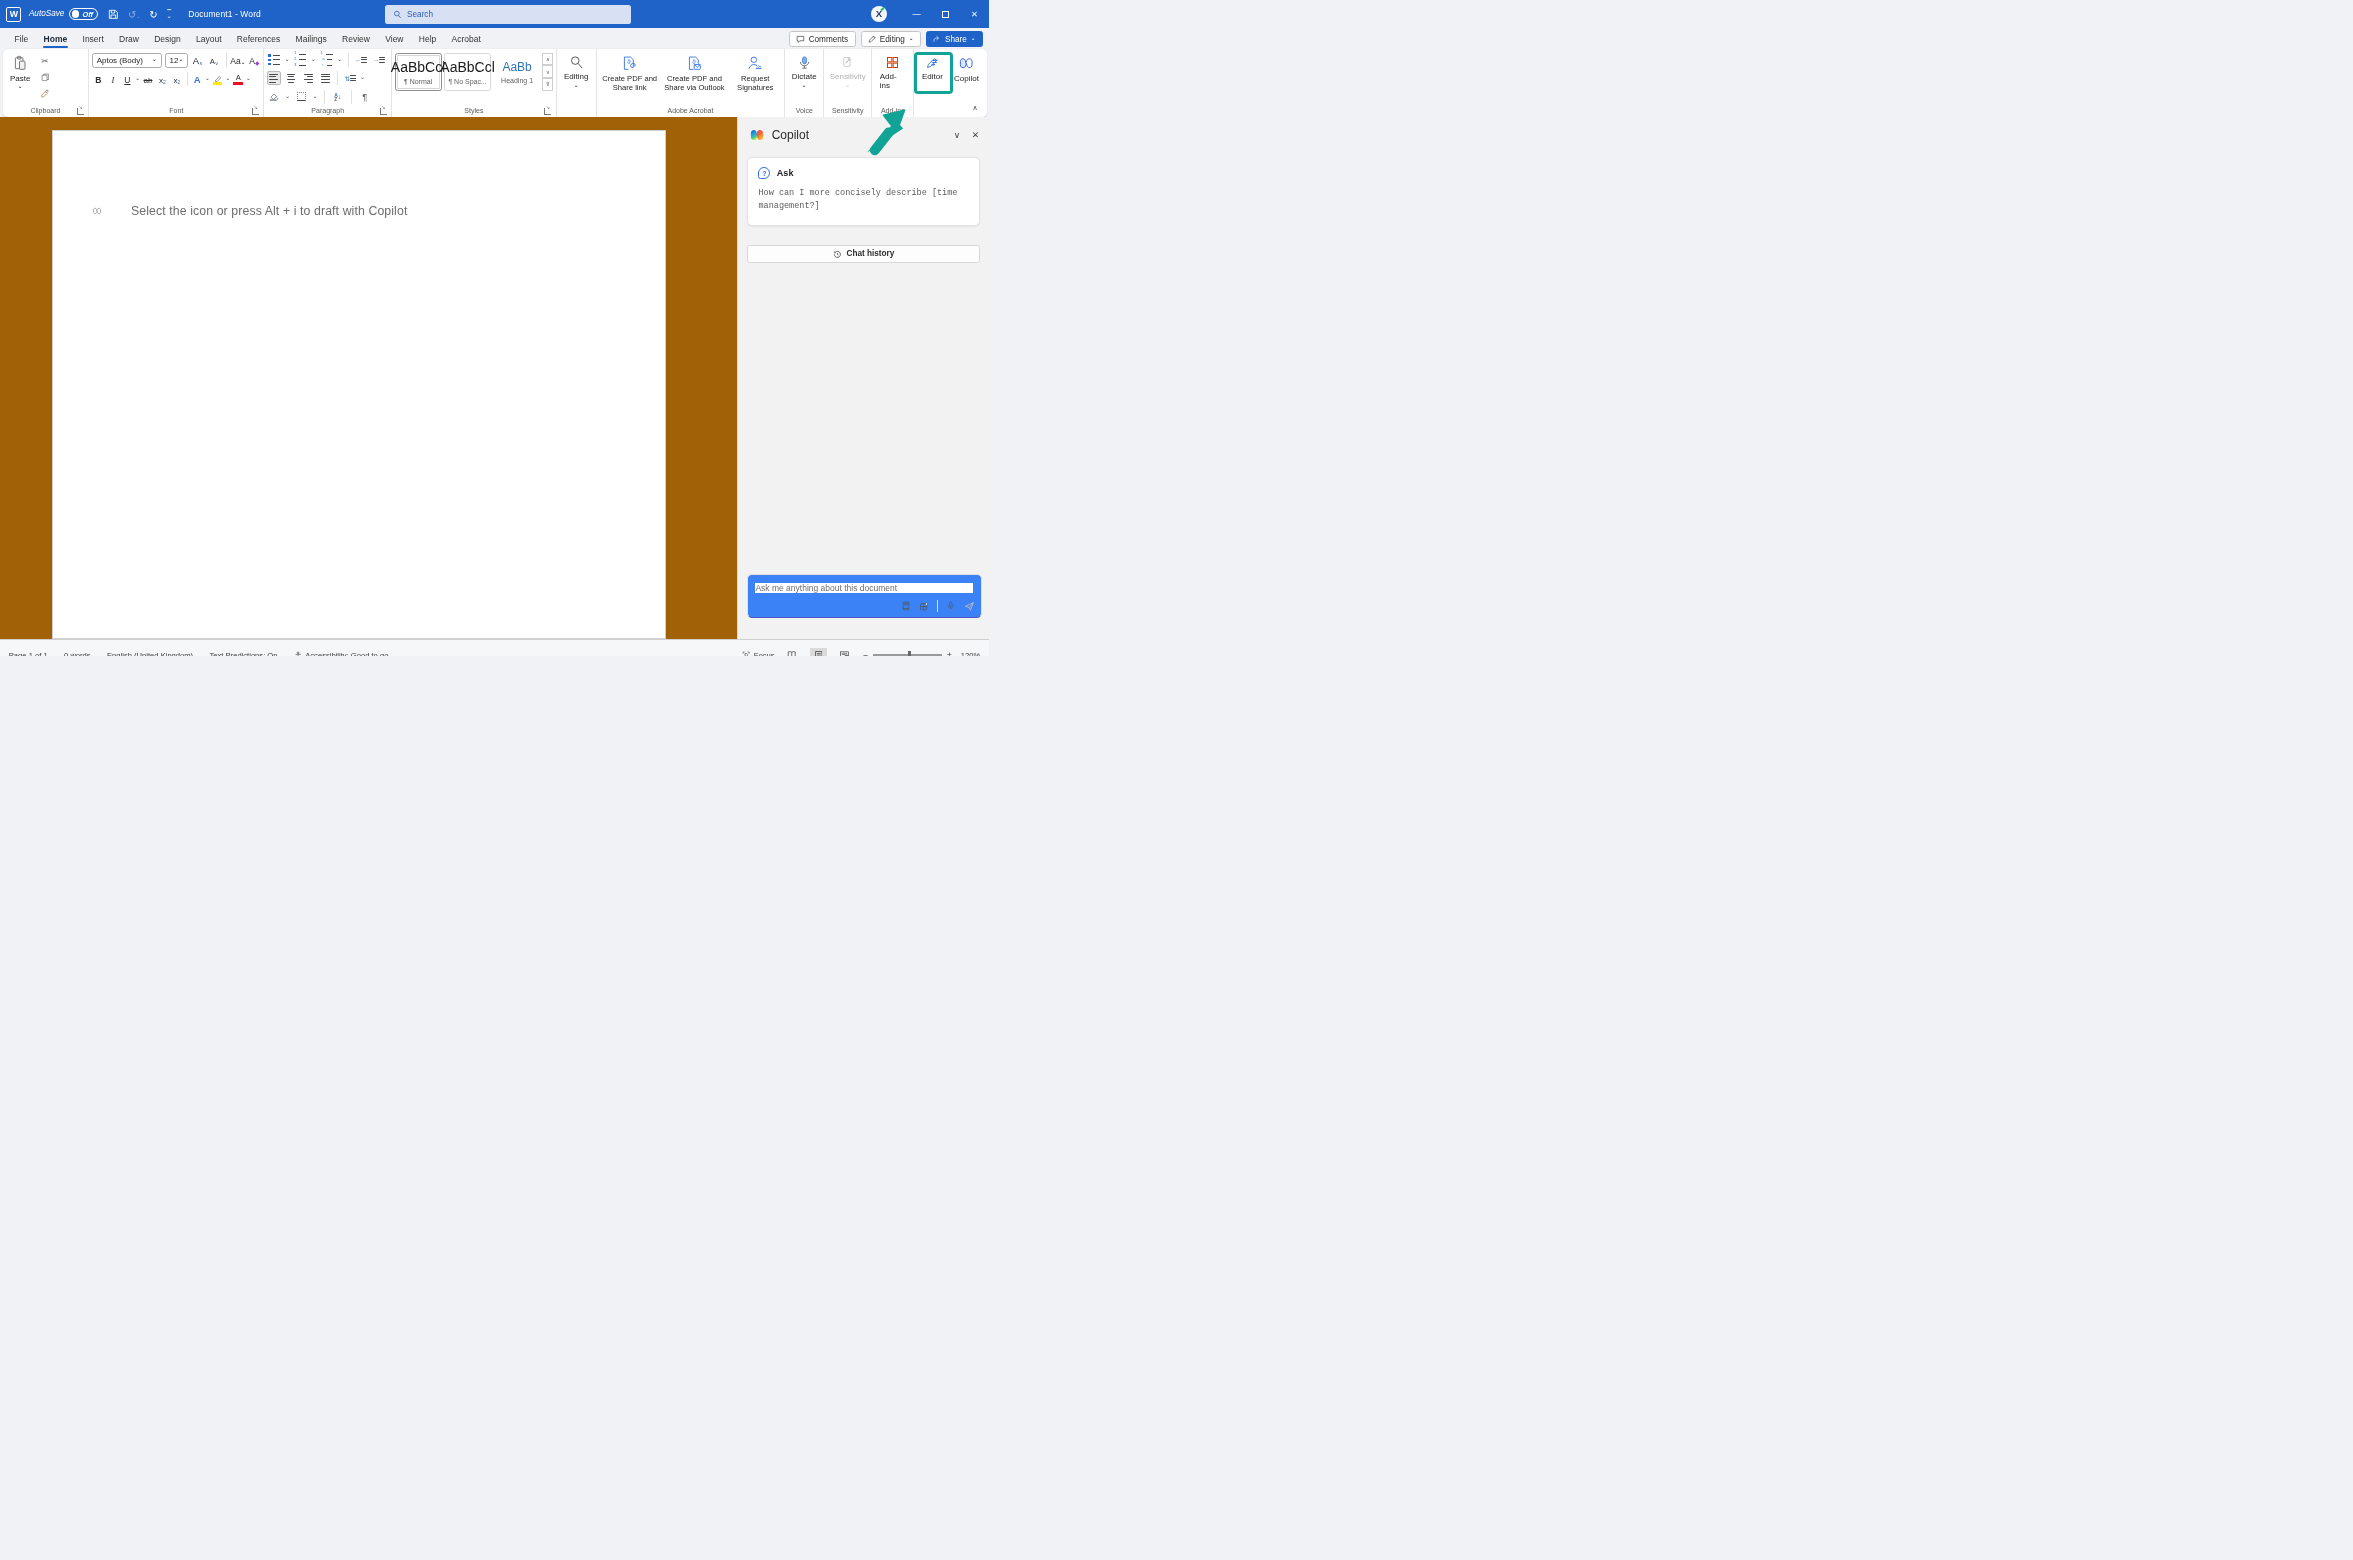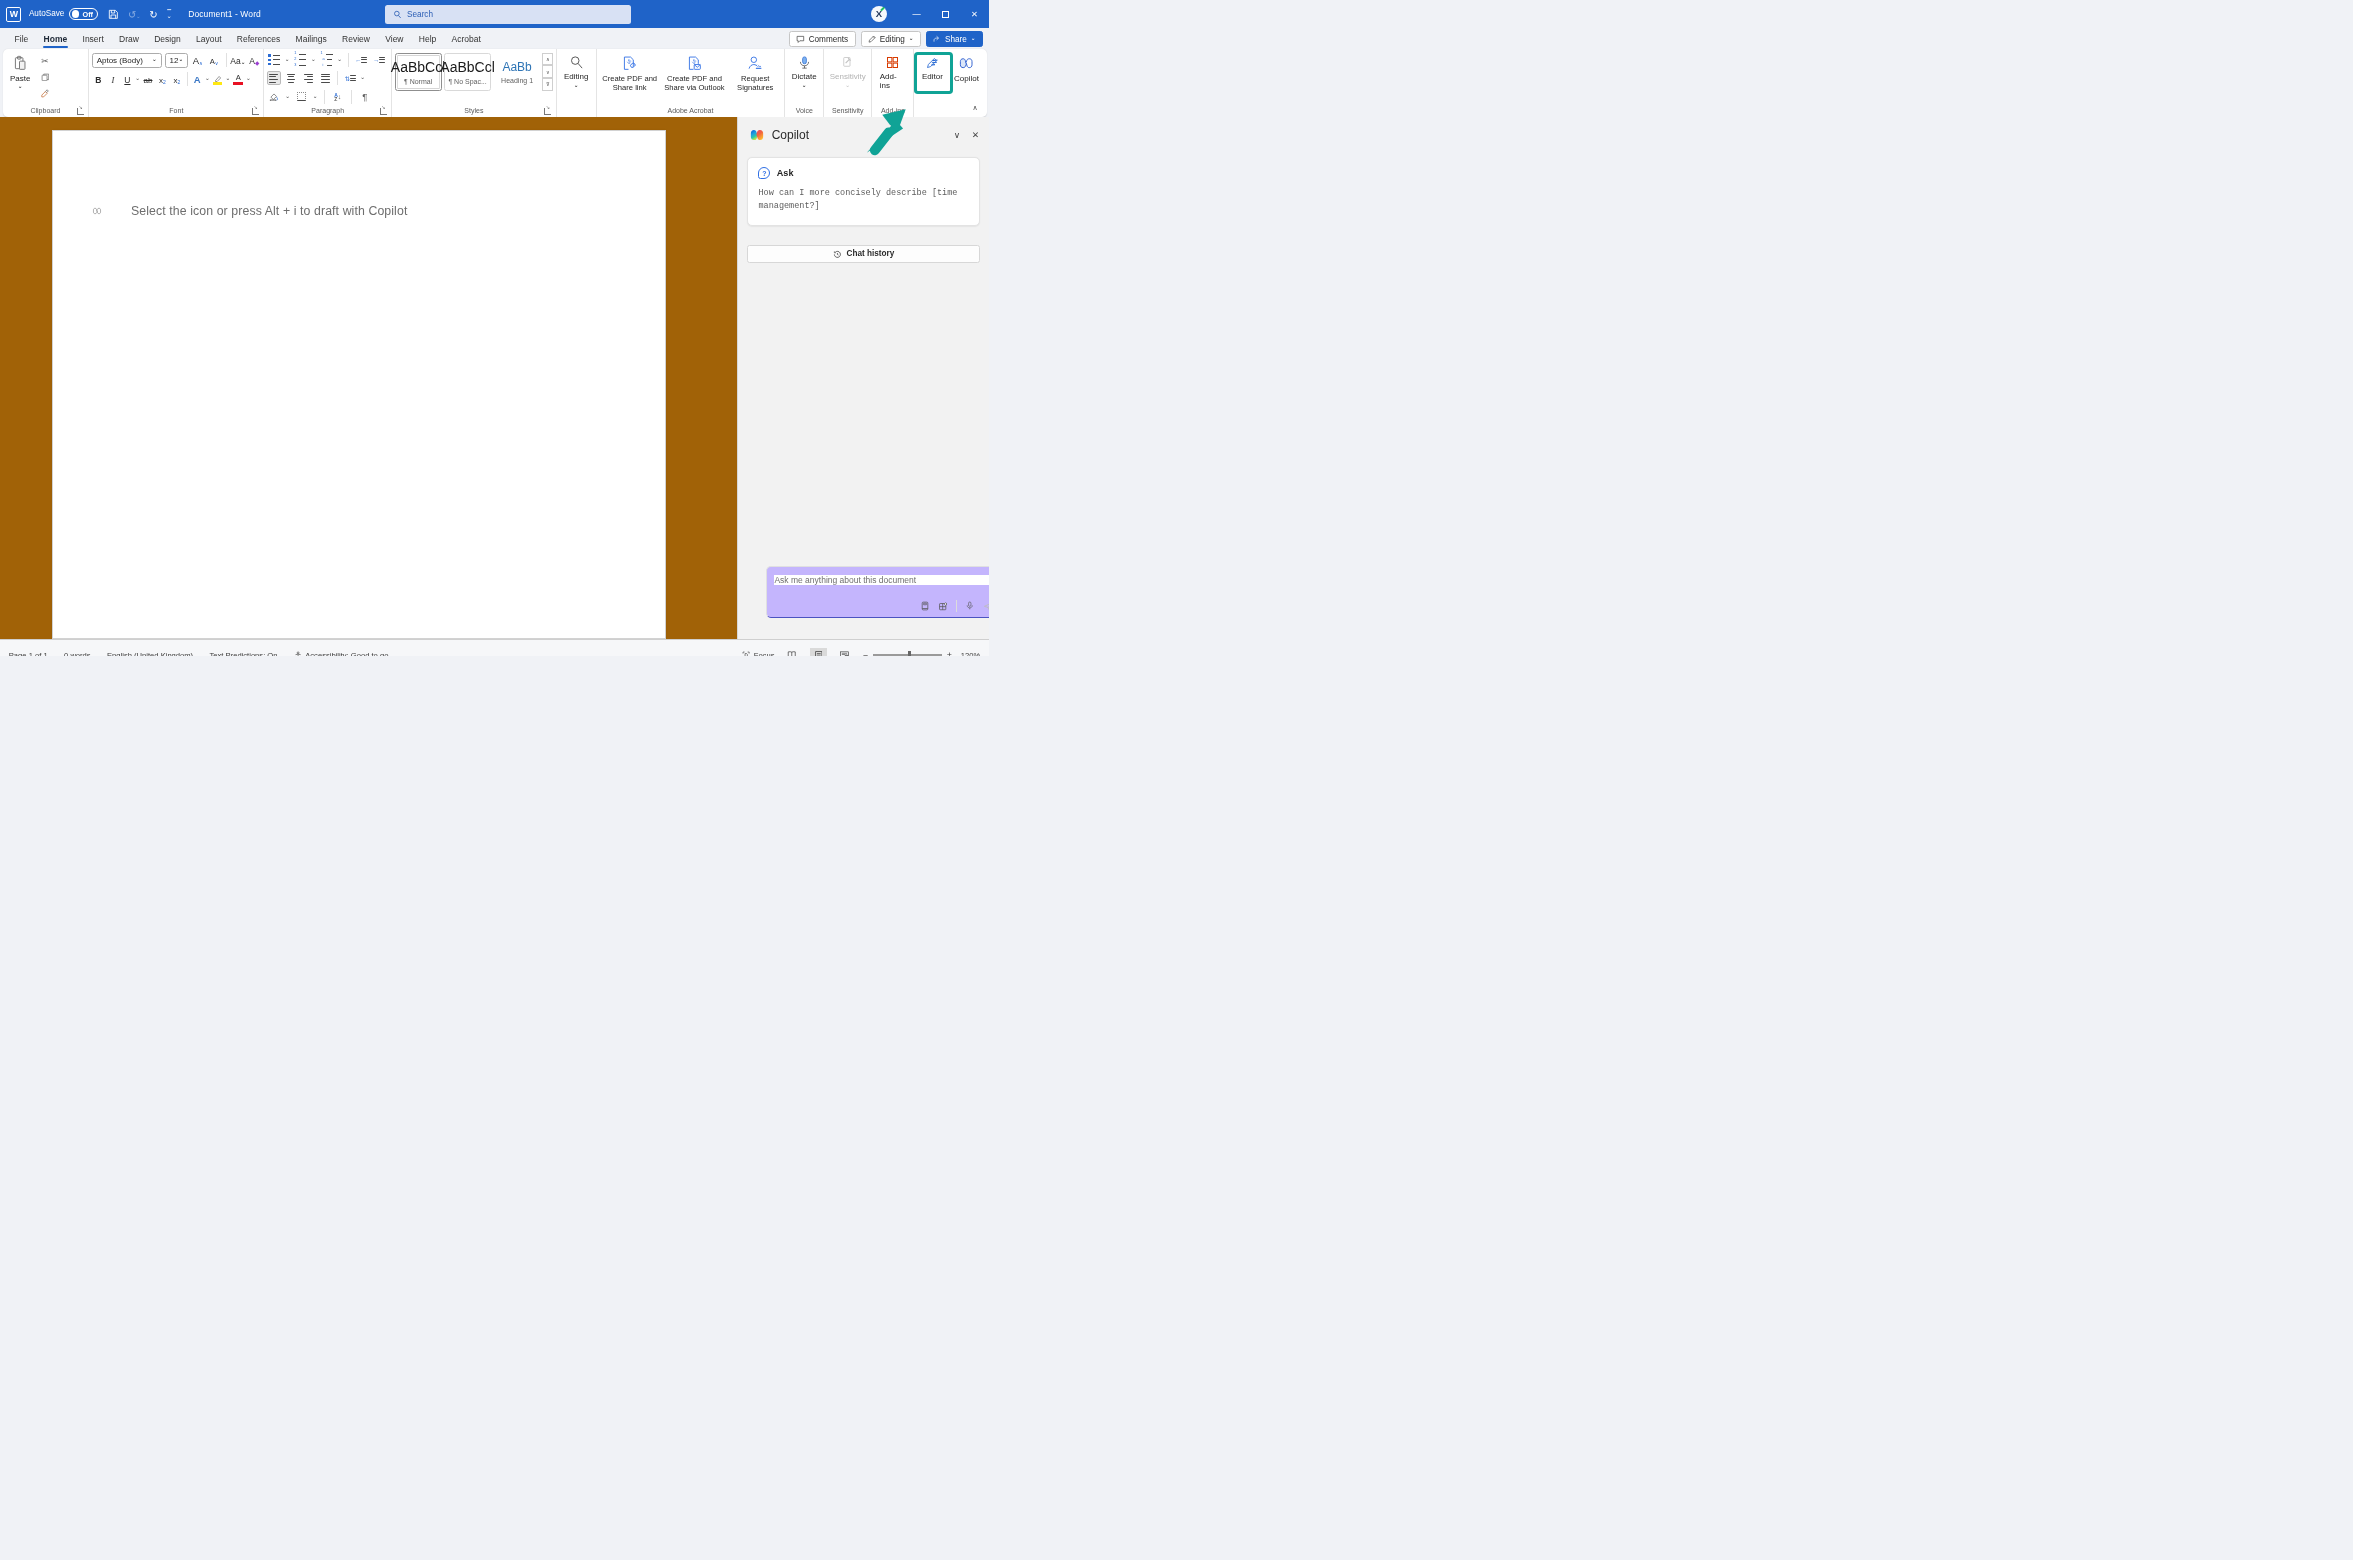--- a/index.html
+++ b/index.html
@@ -3,21 +3,21 @@
 <meta charset="utf-8">
 <style>
   * { margin:0; padding:0; box-sizing:border-box; }
   html,body { width:989px; height:656px; overflow:hidden; }
   body { font-family:"Liberation Sans", sans-serif; background:#f0f2f6; position:relative; }
   #app { position:absolute; inset:0; width:989px; height:656px; }
 
   
   .titlebar { position:absolute; left:0; top:0; width:100%; height:28px; background:#1f63c8; display:flex; align-items:center; color:#fff; }
   .word-logo { width:15px; height:15px; margin:0 7.6px 0 6.3px; border:1.3px solid #fff; border-radius:1.9px; background:#1f63c8; color:#fff; font-weight:bold; font-size:8.8px; display:flex; align-items:center; justify-content:center; }
-  .autosave { display:flex; align-items:center; gap:5px; font-size:8.2px; }
+  .autosave { display:flex; align-items:center; gap:5px; font-size:8.2px;font-style:italic; }
   .toggle { width:29px; height:11.4px; border:0.9px solid #fff; border-radius:6.3px; display:flex; align-items:center; padding:0.6px 3.8px 0.6px 1.3px; gap:3.2px; }
   .knob { width:7.6px; height:7.6px; background:#fff; border-radius:50%; }
   .toggle-state { font-size:7.3px; font-weight:bold; color:#fff; }
   .qat { display:flex; align-items:center; gap:8.8px; margin-left:10px; }
   .qat svg { display:block; }
   .qat .disabled { opacity:.45; }
   .doc-title { margin-left:16.4px; font-size:8.5px; letter-spacing:0.1px; }
   .search-box { position:absolute; left:385px; top:5px; width:246px; height:19px; background:#d8e1f4; border-radius:2.5px; display:flex; align-items:center; padding-left:7.6px; gap:5.7px; }
   .search-box input { border:none; outline:none; background:transparent; font-size:8.2px; color:#20509e; width:189px; font-family:"Liberation Sans",sans-serif; }
   .search-box input::placeholder { color:#2a5db4; opacity:1; }
@@ -81,21 +81,21 @@
   
   .pane { position:absolute; left:737px; top:117px; width:252px; height:522px; background:#f2f2f2; border-left:0.6px solid #d8d8d8; }
   .pane-header { display:flex; align-items:center; padding:10px 10px 5px 11.4px; gap:6.3px; }
   .pane-title { font-size:12px; color:#2b2b2b; }
   .pane-header-actions { margin-left:auto; display:flex; gap:11.4px; color:#444; font-size:8.8px; align-items:center; }
   .ask-card { margin:8.8px 8.8px 0 8.8px; background:#fff; border:0.6px solid #e3e3e3; border-radius:5px; box-shadow:0 0.6px 1.3px rgba(0,0,0,.06); padding:9.5px 10.7px 10.7px 10.7px; }
   .ask-head { display:flex; align-items:center; gap:6.3px; font-size:9.1px; font-weight:bold; color:#242424; }
   .ask-q { width:12px; height:12px; border:1px solid #2f6fe4; border-radius:50% 50% 50% 2.5px; color:#2f6fe4; font-size:7px; display:flex; align-items:center; justify-content:center; font-weight:bold; }
   .ask-body { margin-top:7.6px; font-size:8.5px; color:#5d5d5d; line-height:1.6;font-family:Liberation Mono, monospace; }
   .chat-history { margin:19px 8.8px 0 8.8px; height:18.3px; background:#fdfdfd; border:0.6px solid #d7d7d7; border-radius:2.5px; display:flex; align-items:center; justify-content:center; gap:5px; font-size:8.2px; color:#2b2b2b; font-weight:bold; }
-  .input-card { position:absolute; left:8.8px; bottom:21.4px; width:235px; height:52px; background:#c4b5fd; border:0.6px solid #e0e0e0; border-radius:5px; border-bottom:1.9px solid #4b53c1; padding:7.6px 7.6px 3.8px 7.6px;margin-left:19px; }
+  .input-card { position:absolute; left:8.8px; bottom:21.4px; width:235px; height:44px; background:#3b82f6; border:0.6px solid #e0e0e0; border-radius:5px; border-bottom:1.9px solid #4b53c1; padding:7.6px 7.6px 3.8px 7.6px; }
   .input-card input { width:100%; border:none; outline:none; font-size:8.5px; color:#333; font-family:"Liberation Sans",sans-serif; }
   .input-card input::placeholder { color:#6f6f6f; opacity:1; }
   .input-icons { position:absolute; right:6.3px; bottom:5px; display:flex; align-items:center; gap:8.2px; color:#555; }
   .input-icons .sep { width:0.6px; height:11.4px; background:#dcdcdc; }
 
   
   .statusbar { position:absolute; left:0; top:639px; width:100%; height:32px; background:#f6f7f9; border-top:0.6px solid #cfcfcf; border-bottom:1.9px solid #1f63c8; display:flex; align-items:center; font-size:7.6px; color:#3b3b3b; }
   .sb-left { display:flex; align-items:center; gap:16.4px; padding-left:8.8px; }
   .sb-item { display:flex; align-items:center; gap:3.2px; }
   .sb-right { margin-left:auto; display:flex; align-items:center; gap:8.8px; padding-right:8.8px; }

